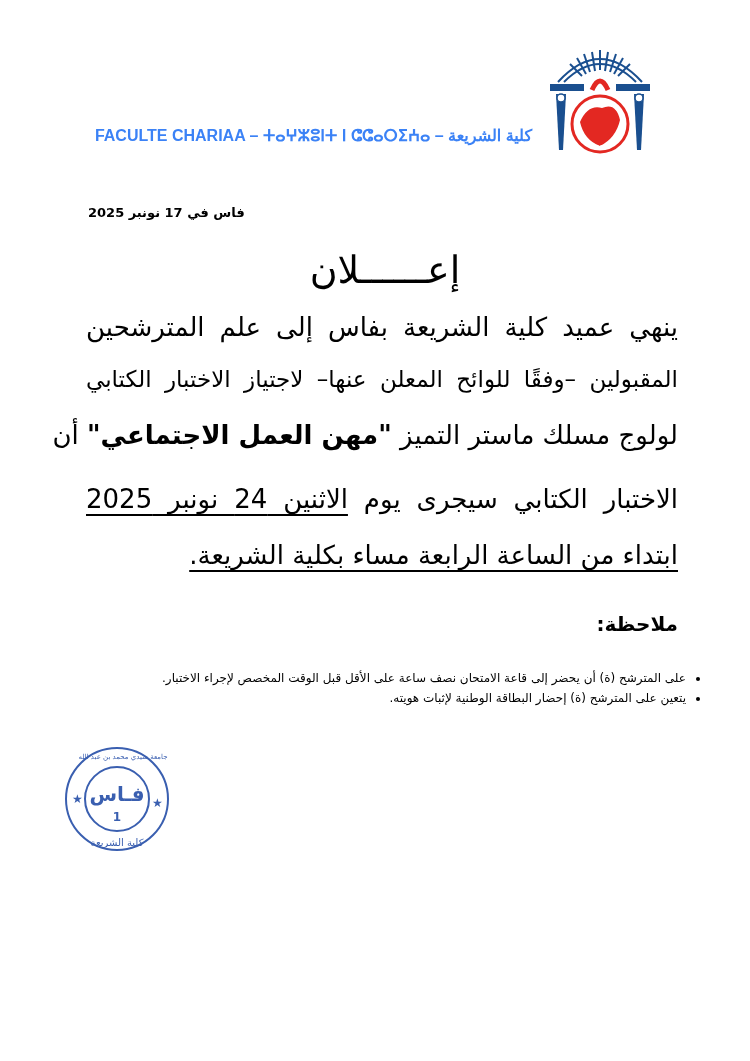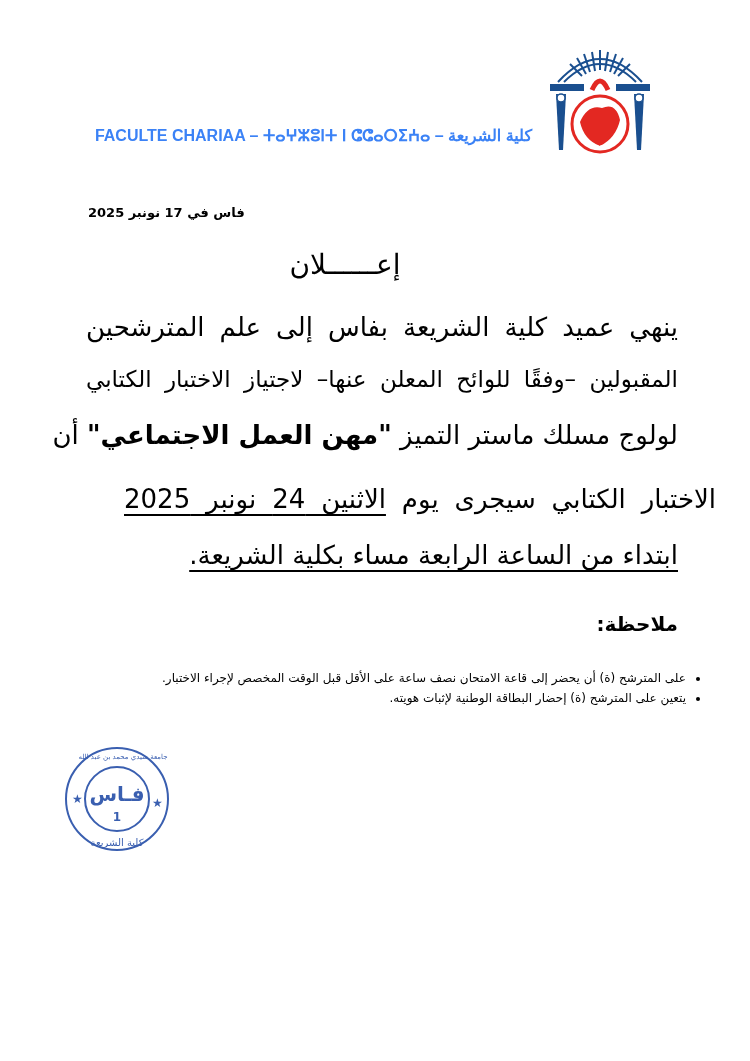--- a/index.html
+++ b/index.html
@@ -5,21 +5,21 @@
   html, body { margin:0; padding:0; background:#ffffff; }
   body { width:750px; height:1061px; position:relative; overflow:hidden; font-family:"DejaVu Sans", sans-serif; color:#000; }
   .header { position:absolute; left:120px; top:40px; width:540px; height:120px; }
   .hdr-line { position:absolute; right:128px; white-space:nowrap; font-weight:bold; }
   .hdr-ar { top:4px; font-size:24px; color:#1a4f8f; direction:rtl; font-family:"DejaVu Sans", sans-serif; letter-spacing:0px; }
   .hdr-tif { top:38px; font-size:17px; color:#1a4f8f; letter-spacing:1px; }
   .hdr-fr { top:61px; font-size:17px; color:#1a4f8f; font-family:"Liberation Sans", sans-serif; letter-spacing:0.2px; }
   .hdr-fac { top:86px; font-size:16px; color:#3b82f6; font-family:"Liberation Sans", sans-serif; }
   .logo { position:absolute; right:4px; top:2px; width:112px; height:116px; }
   .date { position:absolute; left:88px; top:205px; font-size:13px; font-weight:bold; direction:rtl; font-family:"DejaVu Sans", sans-serif;text-align:center; }
-  .title { position:absolute; left:0; width:690px; top:248px; text-align:center; font-size:28px; font-family:"DejaVu Serif", serif; direction:rtl; }
+  .title { position:absolute; left:0; width:690px; top:248px; text-align:center; font-size:38px; font-family:"DejaVu Serif", serif; direction:rtl;padding-left:40px; }
   .line { position:absolute; left:86px; width:592px; direction:rtl; font-size:26px; white-space:nowrap; }
   .bold { font-weight:bold; }
   .ul { text-decoration:underline; text-decoration-thickness:2px; text-underline-offset:6px; }
   .note-title { position:absolute; right:72px; top:612px; font-size:20px; font-weight:bold; direction:rtl; }
   .bullets { position:absolute; left:86px; width:600px; top:668px; direction:rtl; font-size:12px; line-height:20px; margin:0; padding:0 26px 0 0; list-style:disc; }
   .bullets li { margin:0; padding:0; }
   .stamp { position:absolute; left:63px; top:745px; width:108px; height:108px; }
 </style>
 </head>
 <body>
@@ -59,21 +59,21 @@
 
 <div class="date">فاس في 17 نونبر 2025</div>
 
 <div class="title">إعــــــلان</div>
 
 <div class="line" style="top:312px;text-align:justify;text-align-last:justify;">ينهي عميد كلية الشريعة بفاس إلى علم المترشحين</div>
 <div class="line" style="top:366px;font-size:23px;text-align:justify;text-align-last:justify;">المقبولين –وفقًا للوائح المعلن عنها– لاجتياز الاختبار الكتابي</div>
 <div class="line" style="top:420px;text-align:justify;text-align-last:justify;">
   <span>لولوج مسلك ماستر التميز </span><span class="bold">"مهن العمل الاجتماعي"</span><span> أن</span>
 </div>
-<div class="line" style="top:484px;text-align:justify;text-align-last:justify;margin-left:38px;">
+<div class="line" style="top:484px;text-align:justify;text-align-last:justify;">
   <span>الاختبار الكتابي سيجرى يوم </span><span class="ul">الاثنين 24 نونبر 2025</span>
 </div>
 <div class="line" style="top:540px;">
   <span class="ul">ابتداء من الساعة الرابعة مساء بكلية الشريعة.</span>
 </div>
 
 <div class="note-title">ملاحظة:</div>
 
 <ul class="bullets">
   <li>على المترشح (ة) أن يحضر إلى قاعة الامتحان نصف ساعة على الأقل قبل الوقت المخصص لإجراء الاختبار.</li>

